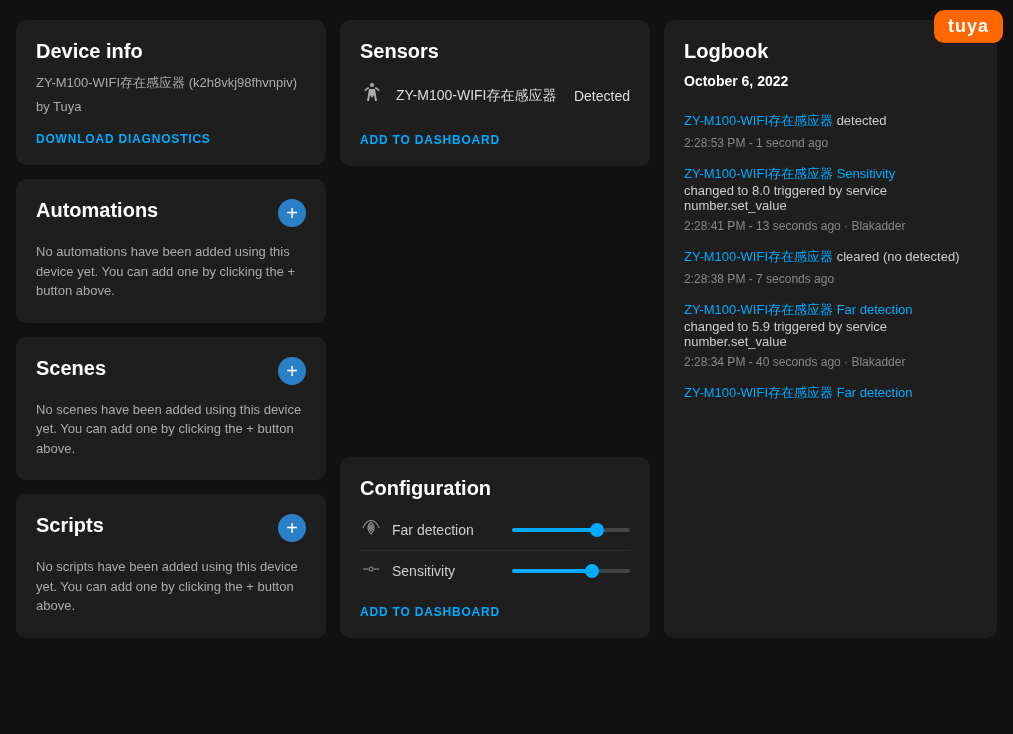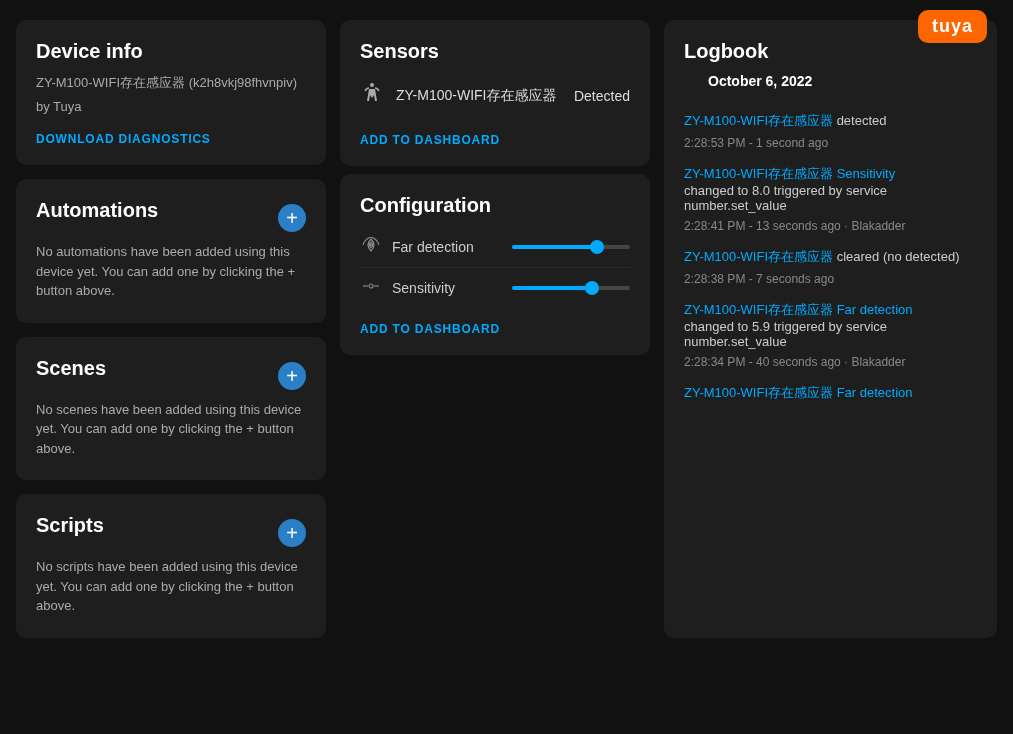--- a/index.html
+++ b/index.html
@@ -9,21 +9,21 @@
       color: #e0e0e0;
       width: 1013px;
       min-height: 734px;
       position: relative;
     }
 
     
     .tuya-logo {
       position: absolute;
       top: 10px;
-      right: 26px;
+      right: 10px;
       background: #ff6600;
       border-radius: 10px;
       padding: 6px 14px;
       font-size: 18px;
       font-weight: bold;
       color: white;
       letter-spacing: 1px;
     }
 
     .main-layout {
@@ -39,23 +39,24 @@
       flex-direction: column;
       gap: 14px;
       width: 310px;
       flex-shrink: 0;
     }
 
     
     .mid-col {
       display: flex;
       flex-direction: column;
-      gap: 8px;
+      gap: 22px;
       width: 310px;
       flex-shrink: 0;
+      justify-content: space-between;
     }
 
     
     .right-col {
       flex: 1;
       min-width: 0;
     }
 
     .card {
       background: #1e1e1e;
@@ -83,21 +84,21 @@
       font-weight: 600;
       letter-spacing: 0.8px;
       text-transform: uppercase;
       cursor: pointer;
       margin-top: 12px;
       display: inline-block;
     }
 
     .card-header-row {
       display: flex;
-      align-items: flex-end;
+      align-items: flex-start;
       justify-content: space-between;
       margin-bottom: 10px;
     }
 
     .plus-btn {
       width: 28px;
       height: 28px;
       border-radius: 50%;
       background: #2a7fc7;
       border: none;
@@ -193,21 +194,20 @@
       height: 100%;
       overflow: hidden;
     }
 
     .logbook-date {
       font-size: 14px;
       font-weight: 700;
       color: #ffffff;
       margin-bottom: 14px;
       padding-bottom: 8px;
-      margin-left: 24px;
     }
 
     .log-entry {
       margin-bottom: 14px;
     }
 
     .log-link {
       color: #00aaff;
       font-size: 13px;
       cursor: pointer;

